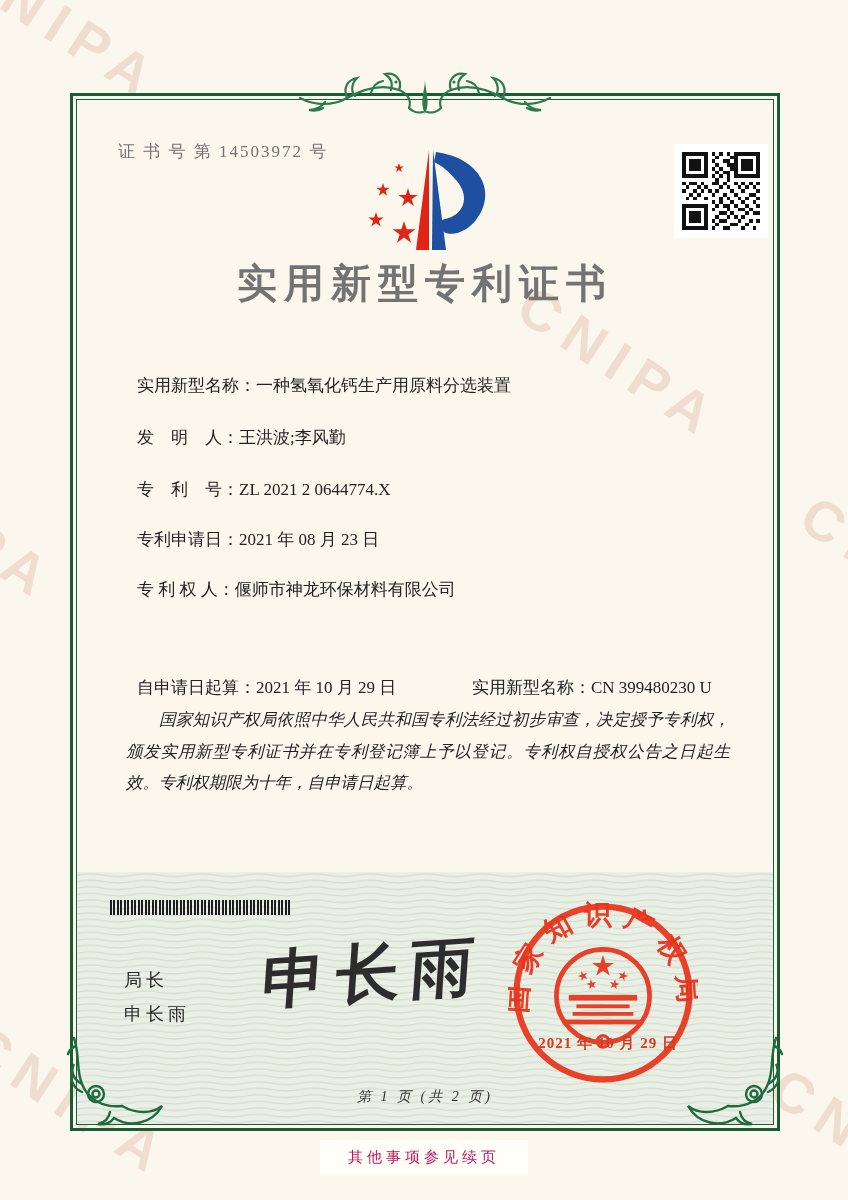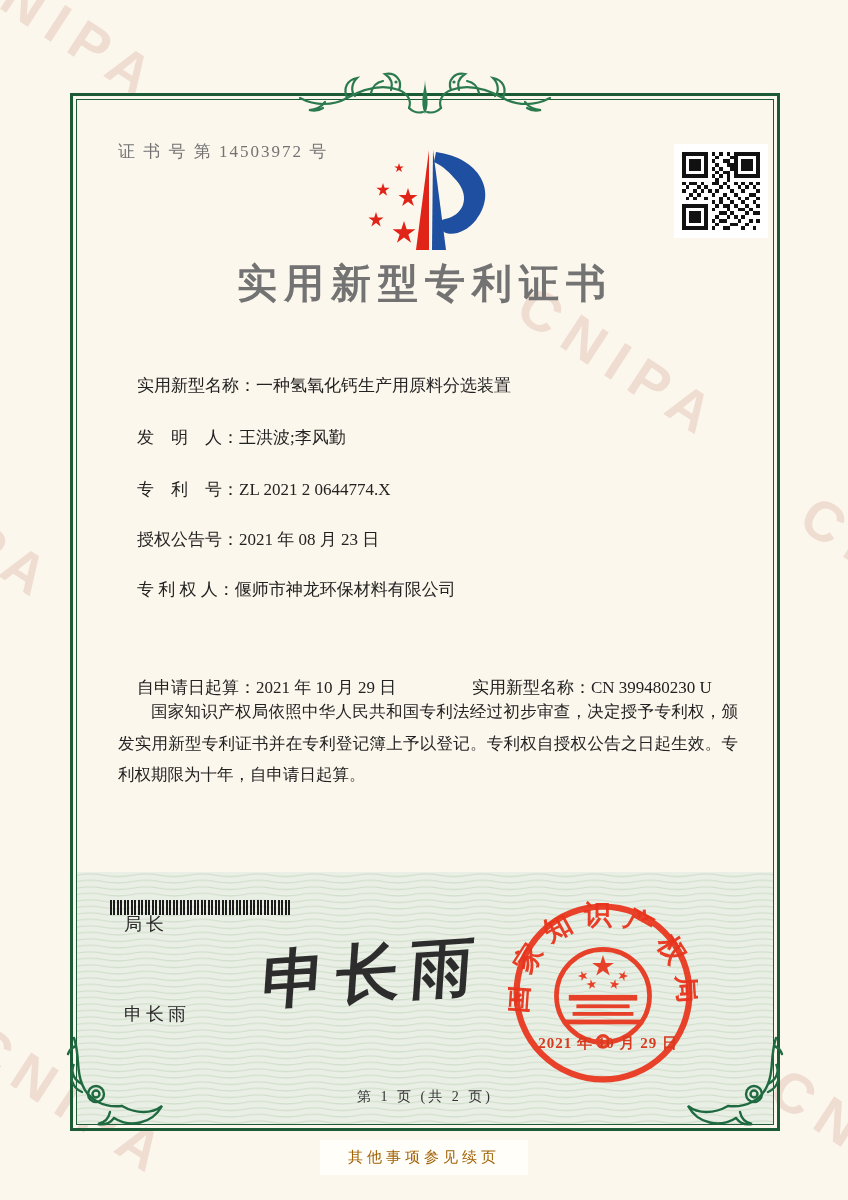--- a/index.html
+++ b/index.html
@@ -35,43 +35,43 @@
   .title{
     position:absolute;left:70px;top:256px;width:710px;z-index:4;text-align:center;
     font-size:40px;font-weight:700;letter-spacing:7px;color:#737373;
   }
   .field{position:absolute;z-index:4;font-size:17px;white-space:pre;color:#222;font-family:Liberation Serif, serif;}
   .flabel{white-space:pre;}
   .body-text{
     position:absolute;left:118px;top:696px;width:620px;z-index:4;
     font-size:16.5px;line-height:1.92;text-align:justify;color:#222;
   }
-  .body-text p{margin:0;text-indent:2em;}
+  .body-text p{margin:8px;text-indent:2em;font-style:italic;}
   .barcode{
     position:absolute;left:110px;top:900px;width:182px;height:15px;z-index:4;
     background:repeating-linear-gradient(90deg,#1c1c1c 0 1.5px,transparent 1.5px 3px,#1c1c1c 3px 4.5px,transparent 4.5px 7px);
   }
-  .officer-title{position:absolute;left:124px;top:912px;z-index:4;font-size:18px;letter-spacing:4px;text-align:center;}
+  .officer-title{position:absolute;left:124px;top:968px;z-index:4;font-size:18px;letter-spacing:4px;text-align:center;}
   .officer-name{position:absolute;left:124px;top:1002px;z-index:4;font-size:18px;letter-spacing:4px;}
   .signature{
     position:absolute;left:262px;top:930px;z-index:4;font-size:64px;letter-spacing:10px;
     color:#1d1d1d;transform:rotate(-4deg) skewX(-8deg);font-weight:600;opacity:.92;
   }
   .seal{position:absolute;left:508px;top:898px;z-index:5;}
   .seal-date{
     position:absolute;left:518px;top:1034px;width:180px;z-index:6;text-align:center;
     font-size:15px;font-weight:600;letter-spacing:1px;color:#d63b20;white-space:nowrap;
   }
   .page-num{
     position:absolute;left:70px;top:1088px;width:710px;z-index:4;text-align:center;
-    font-size:14px;letter-spacing:3px;color:#333;
+    font-size:14px;letter-spacing:3px;color:#333;font-style:italic;
   }
   .cont-wrap{position:absolute;left:0;top:1140px;width:848px;z-index:4;text-align:center;}
   .cont-note{
-    display:inline-block;background:#fffef8;padding:8px 28px;font-size:15px;letter-spacing:4px;color:#a16207;
+    display:inline-block;background:#fffef8;padding:8px 28px;font-size:15px;letter-spacing:4px;color:#be185d;
   }
 </style>
 </head>
 <body>
 
 <div class="page">
 
   <svg width="0" height="0" style="position:absolute" aria-hidden="true">
     <defs>
       <path id="star" d="M0,-1 L0.2245,-0.309 0.9511,-0.309 0.3633,0.118 0.5878,0.809 0,0.382 -0.5878,0.809 -0.3633,0.118 -0.9511,-0.309 -0.2245,-0.309 Z"></path>
@@ -159,21 +159,21 @@
   <div class="field" style="left:120px;top:354px">
     <span class="flabel">实用新型名称：</span><span>一种氢氧化钙生产用原料分选装置</span>
   </div>
   <div class="field" style="left:120px;top:406px">
     <span class="flabel">发　明　人：</span><span>王洪波;李风勤</span>
   </div>
   <div class="field" style="left:120px;top:458px">
     <span class="flabel">专　利　号：</span><span>ZL 2021 2 0644774.X</span>
   </div>
   <div class="field" style="left:120px;top:508px">
-    <span class="flabel">授权公告号：</span><span>2021 年 08 月 23 日</span>
+    <span class="flabel">专利申请日：</span><span>2021 年 08 月 23 日</span>
   </div>
   <div class="field" style="left:120px;top:558px">
     <span class="flabel">专 利 权 人：</span><span>偃师市神龙环保材料有限公司</span>
   </div>
   <div class="field" style="left:120px;top:656px">
     <span class="flabel">自申请日起算：</span><span>2021 年 10 月 29 日</span>
   </div>
   <div class="field" style="left:455px;top:656px">
     <span class="flabel">实用新型名称：</span><span>CN 399480230 U</span>
   </div>

